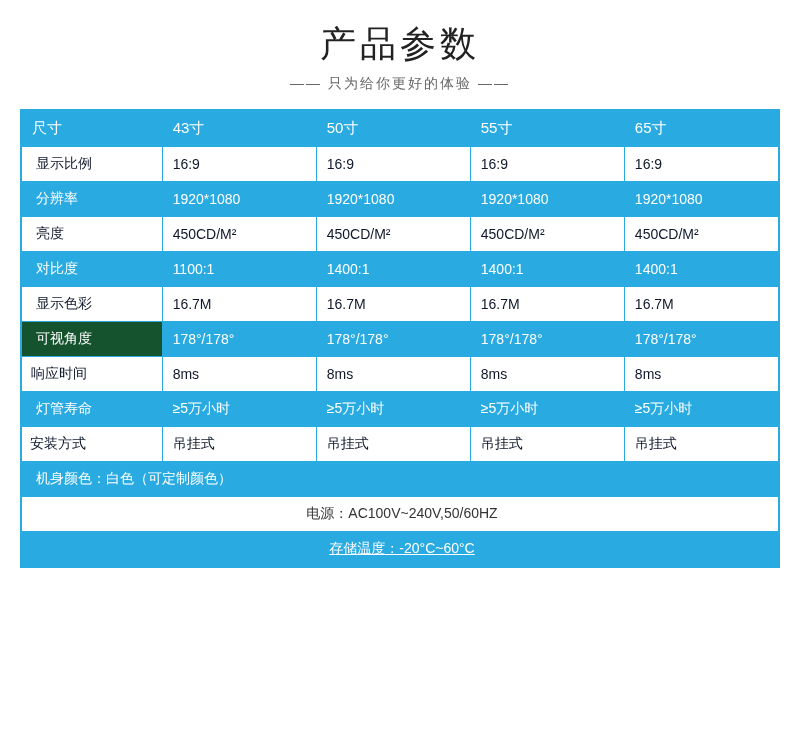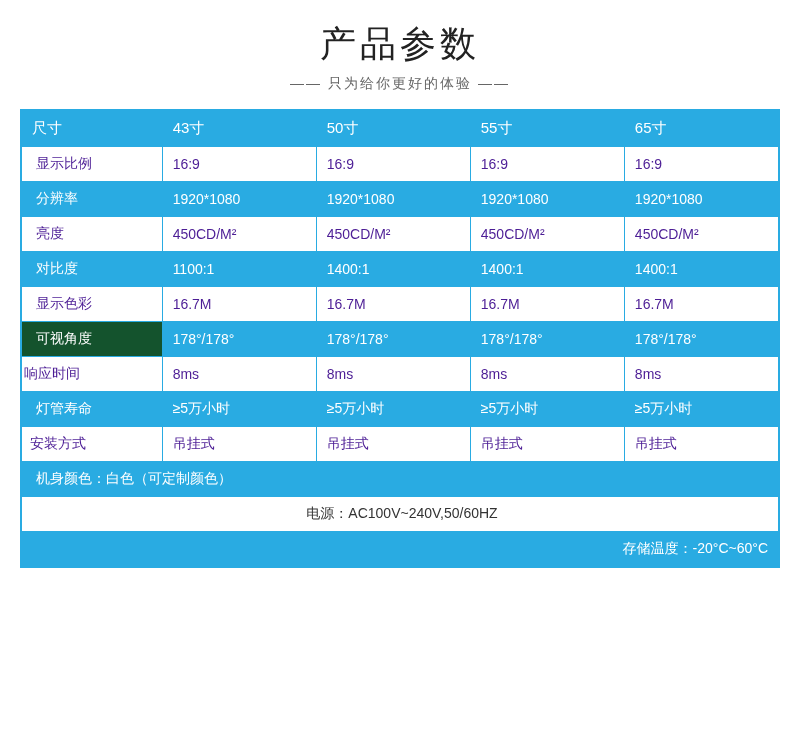--- a/index.html
+++ b/index.html
@@ -88,21 +88,21 @@
     .row-highlight .row-label {
       background-color: #29abe2;
       color: #ffffff;
     }
 
     .row-normal {
       background-color: #ffffff;
     }
 
     .row-normal td {
-      color: #4c1d95;
+      color: #0f172a;
     }
 
     .full-row-highlight {
       background-color: #29abe2;
     }
 
     .full-row-highlight td {
       color: #ffffff;
       text-align: left;
       padding-left: 14px;
@@ -179,21 +179,21 @@
             <td>16.7M</td>
           </tr>
           <tr class="row-highlight">
             <td class="row-label" style="text-align: left; padding-left: 14px; background: #14532d; color: rgb(255, 255, 255); margin-top: 12px;">可视角度</td>
             <td>178°/178°</td>
             <td>178°/178°</td>
             <td>178°/178°</td>
             <td>178°/178°</td>
           </tr>
           <tr class="row-normal">
-            <td class="row-label" style="text-align: left; padding-left: 2px;">响应时间</td>
+            <td class="row-label" style="text-align: left; padding-left: 9px;">响应时间</td>
             <td>8ms</td>
             <td>8ms</td>
             <td>8ms</td>
             <td>8ms</td>
           </tr>
           <tr class="row-highlight">
             <td class="row-label" style="text-align: left; padding-left: 14px; background: rgb(41, 171, 226); color: rgb(255, 255, 255);">灯管寿命</td>
             <td>≥5万小时</td>
             <td>≥5万小时</td>
             <td>≥5万小时</td>
@@ -206,19 +206,19 @@
             <td>吊挂式</td>
             <td>吊挂式</td>
           </tr>
           <tr class="full-row-highlight">
             <td colspan="5" style="text-align: left; padding-left: 14px; font-size: 14px; color: rgb(255, 255, 255);">机身颜色：白色（可定制颜色）</td>
           </tr>
           <tr class="full-row-normal">
             <td colspan="5" style="text-align: center; padding-left: 14px; font-size: 14px; color: rgb(51, 51, 51);">电源：AC100V~240V,50/60HZ</td>
           </tr>
           <tr class="full-row-highlight">
-            <td colspan="5" style="text-align: right; padding-left: 14px; font-size: 14px; color: rgb(255, 255, 255);">存储温度：-20°C~60°C</td>
+            <td colspan="5" style="text-align: center; padding-left: 14px; font-size: 14px; color: rgb(255, 255, 255); text-decoration: underline;">存储温度：-20°C~60°C</td>
           </tr>
         </tbody>
     </table>
   </div>
 
 </div>
 
 </body></html>

